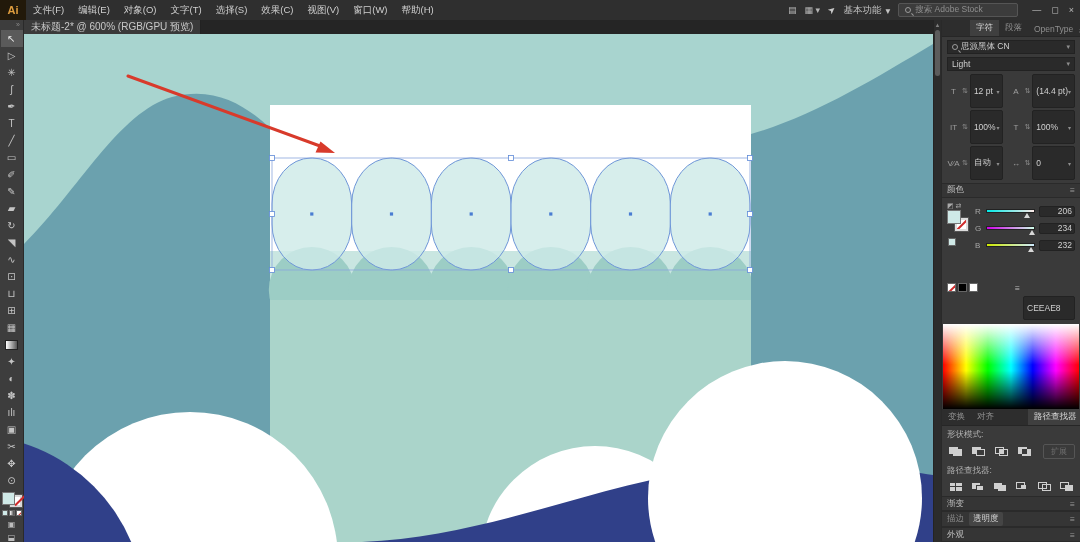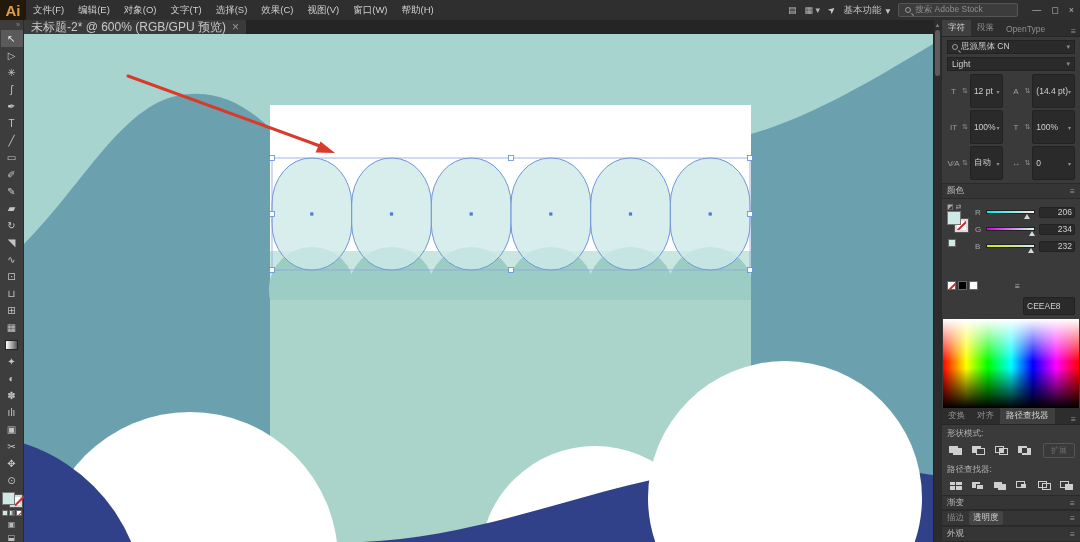--- a/index.html
+++ b/index.html
@@ -4,21 +4,21 @@
 <style>
   * { margin:0; padding:0; box-sizing:border-box; }
   html,body { width:1080px; height:542px; overflow:hidden; background:#2b2b2b;
     font-family:"Liberation Sans","DejaVu Sans",sans-serif; }
   .app { width:1080px; height:542px; display:flex; flex-direction:column; background:#323232; }
 
   
   .menubar { height:20px; background:#2f2f2f; display:flex; align-items:center; color:#cfcfcf;
     font-size:9.5px; flex:0 0 auto; }
   .logo { width:26px; height:20px; background:#22190a; color:#e09e3f; font-weight:bold;
-    font-size:15px; display:flex; align-items:center; justify-content:center; }
+    font-size:11px; display:flex; align-items:center; justify-content:center; }
   .menu-item { padding:11px 7px; height:20px; display:flex; align-items:center; cursor:default; }
   .mb-right { margin-left:auto; display:flex; align-items:center; gap:8px; padding-right:6px; }
   .mb-icon { color:#b5b5b5; font-size:9px; }
   .share { display:inline-block; transform:rotate(-40deg); color:#c9c9c9; }
   .workspace { display:flex; align-items:center; gap:4px; color:#c3c3c3; }
   .searchbox { display:flex; align-items:center; gap:4px; background:#3c3c3c; border:1px solid #555;
     border-radius:2px; height:14px; padding:0 6px; width:120px; color:#8f8f8f; font-size:8.5px; }
   .lens { width:6px; height:6px; border:1px solid #9a9a9a; border-radius:50%; position:relative; display:inline-block; }
   .lens:after { content:""; position:absolute; width:3px; height:1px; background:#9a9a9a;
     transform:rotate(45deg); left:5px; top:6px; }
@@ -48,38 +48,38 @@
   .mini-sw.color { background:#cfe9e7; }
   .mini-sw.grad { background:linear-gradient(to right,#fff,#444); }
   .mini-sw.none { background:#fff; position:relative; overflow:hidden; }
   .mini-sw.none:after { content:""; position:absolute; left:-1px; top:2px; width:9px; height:1px;
     background:#cf2b2b; transform:rotate(-45deg); }
   .mode-icon { color:#bdbdbd; font-size:8px; margin-top:4px; }
 
   
   .canvas-col { flex:1; display:flex; flex-direction:column; min-width:0; }
   .tabbar { height:14px; background:#252525; display:flex; align-items:flex-end; flex:0 0 auto; }
-  .doctab { background:#3a3a3a; color:#c8c8c8; font-size:12px; height:14px; display:flex;
-    align-items:center; gap:6px; padding:0 7px; border-right:1px solid #222; }
+  .doctab { background:#3a3a3a; color:#c8c8c8; font-size:10px; height:14px; display:flex;
+    align-items:center; gap:6px; padding:0 7px; border-right:1px solid #222;flex-direction:column; }
   .doctab .close-x { color:#999; }
   .canvas-view { flex:1; position:relative; min-height:0; background:#a8d4cf; }
   .canvas-view svg { display:block; width:100%; height:100%; }
 
   
   .vscroll { width:8px; background:#2c2c2c; border-left:1px solid #242424; display:flex;
     flex-direction:column; align-items:center; flex:0 0 auto; }
   .vs-arrow { color:#808080; font-size:6px; height:10px; line-height:10px; }
   .vs-thumb { width:5px; height:46px; background:#5c5c5c; border-radius:3px; }
 
   
   .rp { width:139px; background:#3a3a3a; border-left:1px solid #292929; flex:0 0 auto;
     display:flex; flex-direction:column; color:#bdbdbd; font-size:8.5px; overflow:hidden; }
   .rp-tabs { height:17px; background:#2d2d2d; display:flex; align-items:flex-end; border-bottom:1px solid #262626; }
   .rp-tab { padding:2px 6px 2px; color:#8f8f8f; white-space:nowrap; }
-  .rp-tab.active { background:#3f3f3f; color:#d6d6d6; }
+  .rp-tab.active { background:#3f3f3f; color:#d6d6d6;margin-left:28px; }
   .rp-tabs .burger { margin-left:auto; padding-right:4px; color:#9a9a9a; }
   .panel-body { padding:3px 5px; }
   .combo { display:flex; align-items:center; background:#2a2a2a; border:1px solid #222;
     border-radius:0; height:14px; padding:0 4px; gap:3px; color:#cfcfcf; margin-bottom:3px; }
   .combo .caret { margin-left:auto; color:#8e8e8e; font-size:7px; }
   .char-grid { display:grid; grid-template-columns:1fr 1fr; gap:2px 6px; }
   .field { display:flex; align-items:center; gap:2px; }
   .f-icon { color:#9f9f9f; font-size:8px; width:13px; text-align:center; }
   .stepper { color:#8a8a8a; font-size:7px; }
   .well { flex:1; display:flex; align-items:center; background:#2a2a2a; border:1px solid #222;
@@ -114,21 +114,21 @@
   .sval { width:36px; background:#2a2a2a; border:1px solid #222; border-radius:2px; height:11px;
     color:#cfcfcf; display:flex; align-items:center; justify-content:flex-end; padding:0 2px; }
   .swatch-row { display:flex; align-items:center; gap:2px; padding:3px 5px 4px; }
   .sw { width:9px; height:9px; border:1px solid #666; }
   .sw.none { background:#fff; position:relative; overflow:hidden; }
   .sw.none:after { content:""; position:absolute; left:-2px; top:3px; width:14px; height:1.5px;
     background:#cf2b2b; transform:rotate(-45deg); }
   .sw.black { background:#000; }
   .sw.white { background:#fff; }
   .hexwell { margin-left:auto; display:flex; align-items:center; gap:3px; }
-  .hexval { background:#2a2a2a; border:1px solid #222; border-radius:2px; height:18px; width:52px;
+  .hexval { background:#2a2a2a; border:1px solid #222; border-radius:2px; height:24px; width:52px;
     color:#d0d0d0; display:flex; align-items:center; padding:0 3px;margin-top:40px; }
   .spectrum { height:92px; margin:0 1px;
     background:
       linear-gradient(to bottom, rgba(255,255,255,1) 0%, rgba(255,255,255,0) 48%, rgba(0,0,0,0) 55%, rgba(0,0,0,1) 100%),
       linear-gradient(to right, #f00 0%, #ff0 17%, #0f0 33%, #0ff 50%, #00f 66%, #f0f 83%, #f00 100%); }
 
   
   .pf-label { color:#b0b0b0; padding:3px 5px 1px; }
   .pf-row { display:flex; align-items:center; gap:6px; padding:2px 5px 3px; }
   .pf-btn { width:17px; height:13px; display:flex; align-items:center; justify-content:center; }

